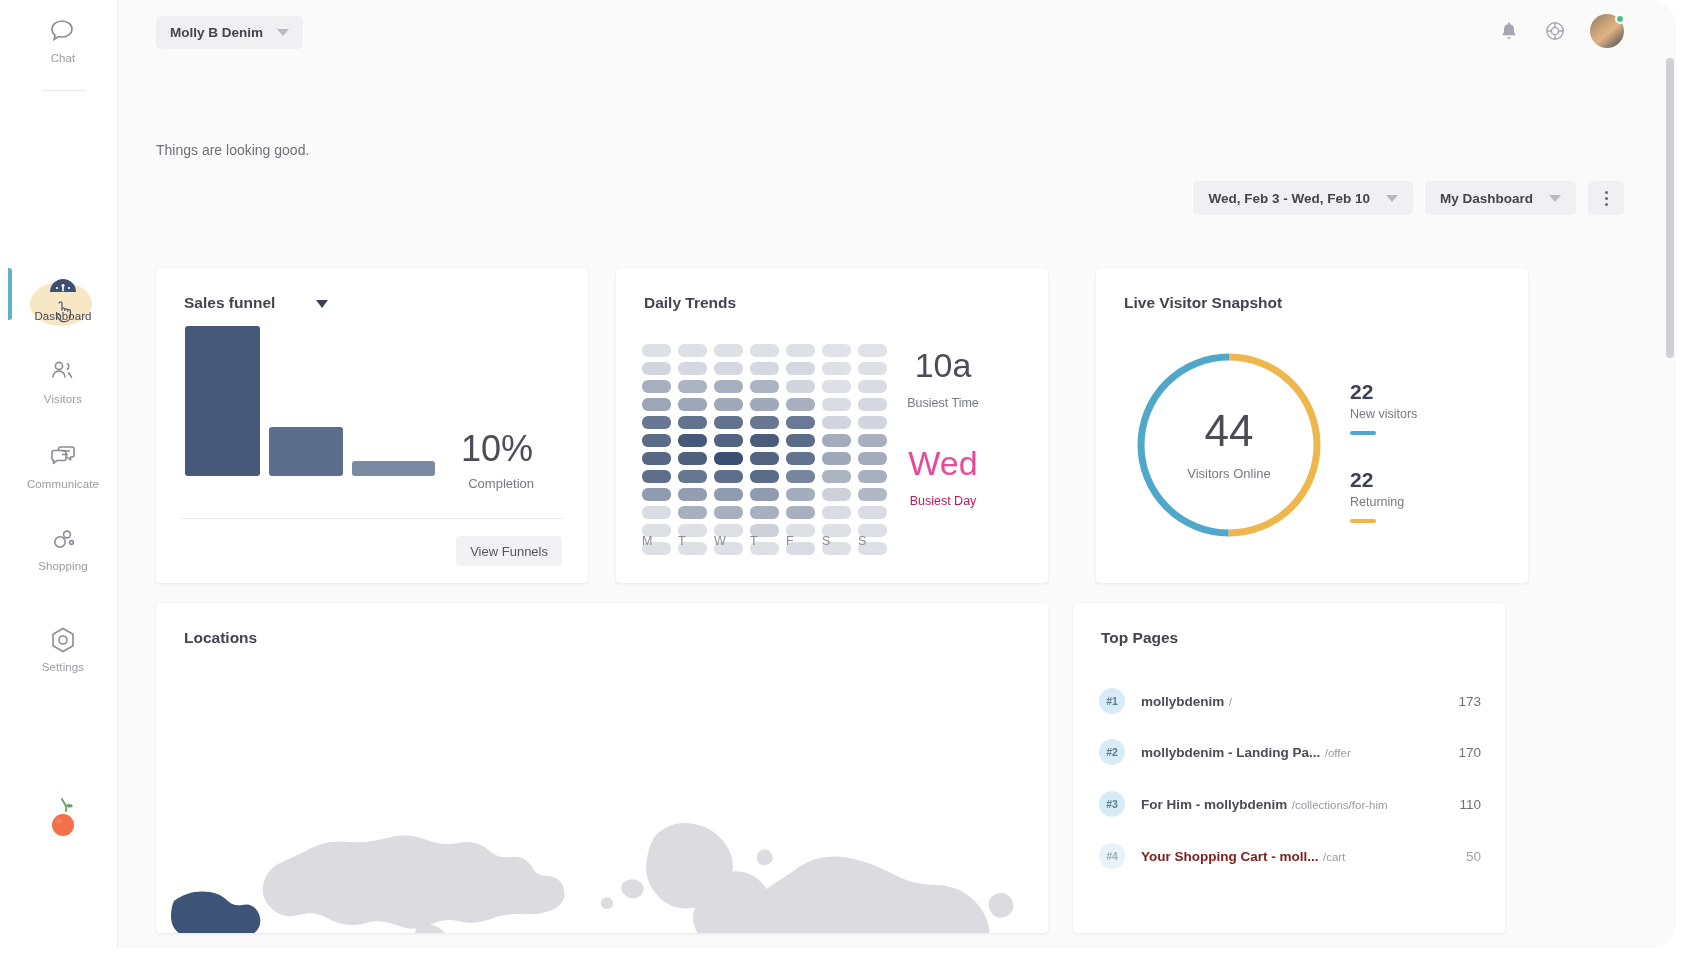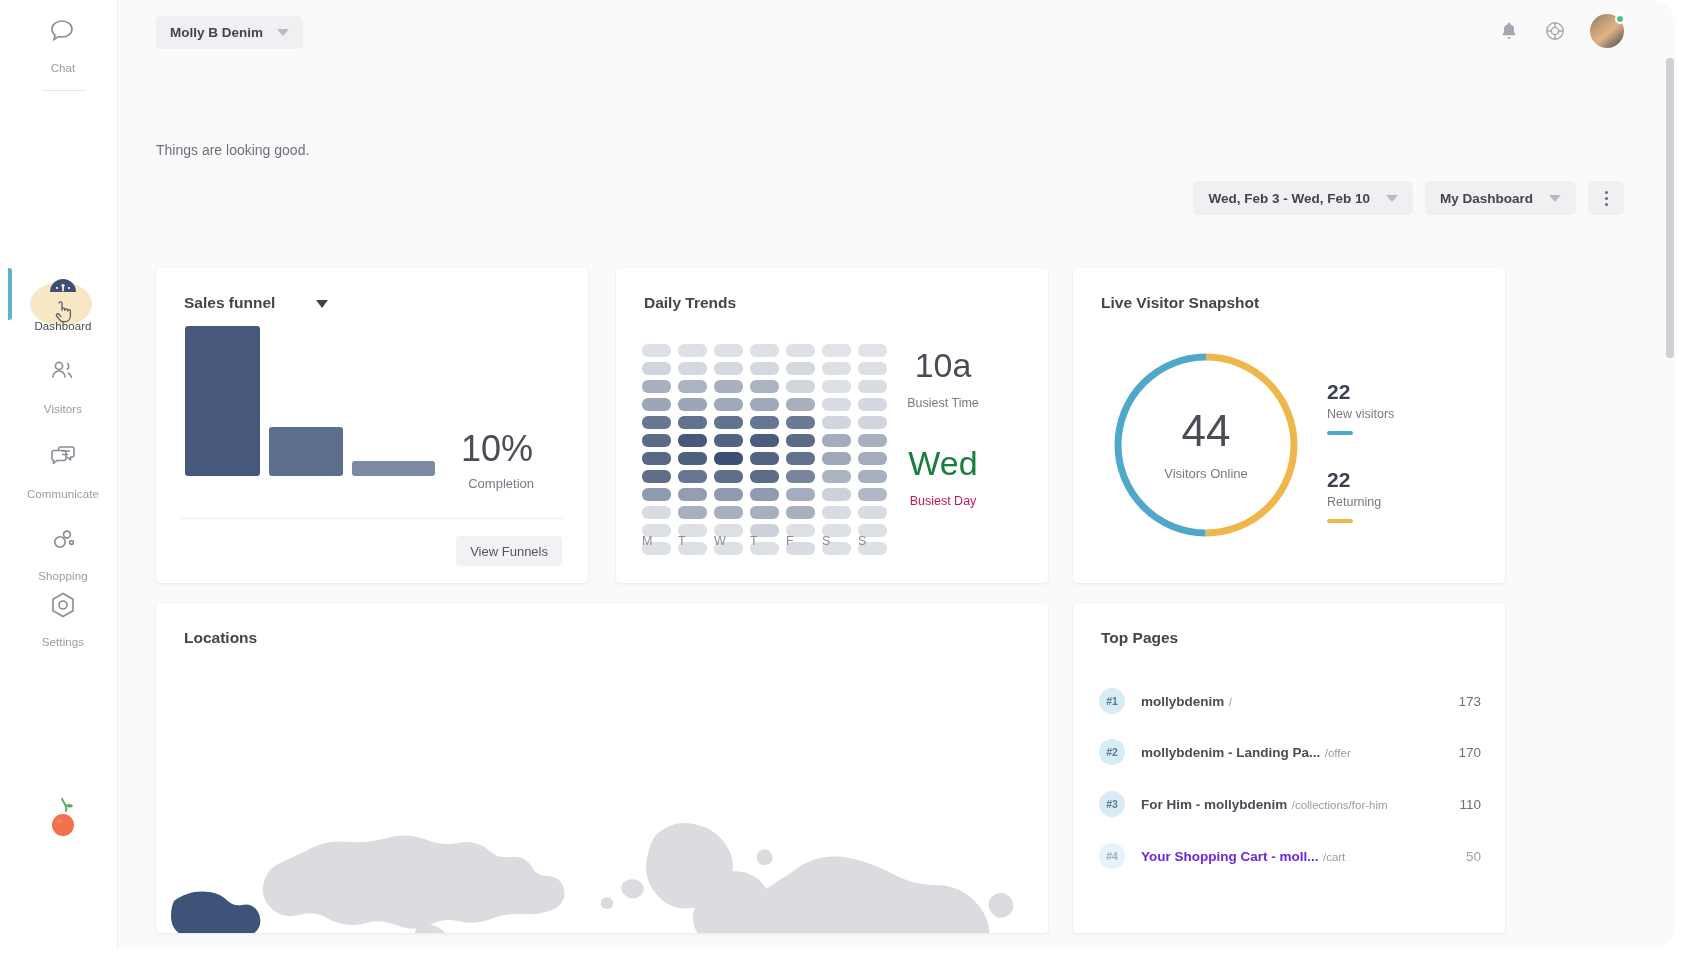--- a/index.html
+++ b/index.html
@@ -38,33 +38,33 @@
   }
   .nav-item {
     position: absolute; left: 0; width: 110px;
     display: flex; flex-direction: column;
     align-items: center; justify-content: center;
     cursor: pointer;
     color: #9b9ba4;
   }
   .nav-item .nav-ico { width: 34px; height: 34px; display:block; }
   .nav-item .nav-label {
-    font-size: 11.5px; margin-top: 14px; letter-spacing: .1px;
+    font-size: 11.5px; margin-top: 4px; letter-spacing: .1px;
     color: #9b9ba4;
   }
   #nav-chat { top: 14px; }
   #chat-divider {
     position: absolute; left: 34px; top: 90px; width: 44px; height: 1px;
     background: #e6e6ea;
   }
   #nav-dashboard { top: 272px; }
   #nav-visitors  { top: 355px; }
   #nav-communicate { top: 440px; }
   #nav-analytics { top: 522px; }
-  #nav-settings  { top: 588px; }
+  #nav-settings  { top: 623px; }
 
   #nav-dashboard .nav-label { color: #4a4a55; }
   #active-bar {
     position: absolute; left: 0; top: 268px;
     width: 4px; height: 52px; background: #5fb0cc; border-radius: 0 3px 3px 0;
   }
   #hover-halo {
     position: absolute; left: 22px; top: 282px;
     width: 62px; height: 44px; border-radius: 50%;
     background: #f6e3bb; opacity: .85;
@@ -150,21 +150,21 @@
     border-radius: 4px;
     box-shadow: 0 1px 3px rgba(30,35,50,.07), 0 0 1px rgba(30,35,50,.10);
   }
   .card-title {
     position: absolute; left: 28px; top: 26px;
     font-size: 15.5px; font-weight: 600; color: #44444f;
   }
 
   #card-funnel   { left: 38px;   top: 268px; width: 432px; height: 315px; }
   #card-trends   { left: 498px;  top: 268px; width: 432px; height: 315px; }
-  #card-live     { left: 955px;  top: 268px; width: 432px; height: 315px; }
+  #card-live     { left: 978px;  top: 268px; width: 432px; height: 315px; }
   #card-locations{ left: 38px;   top: 603px; width: 892px; height: 330px; }
   #card-toppages { left: 955px;  top: 603px; width: 432px; height: 330px; }
 
   
   #funnel-caret {
     position: absolute; left: 160px; top: 32px;
     width: 0; height: 0; border-left: 6px solid transparent;
     border-right: 6px solid transparent; border-top: 8px solid #3d4352;
     cursor: pointer;
   }
@@ -209,21 +209,21 @@
   #trend-busiest-time {
     position: absolute; right: 30px; top: 78px;
     font-size: 34px; color: #4c4c57; text-align: center; width: 150px;
   }
   #trend-busiest-time-label {
     position: absolute; right: 30px; top: 128px;
     font-size: 12.5px; color: #787884; text-align: center; width: 150px;
   }
   #trend-busiest-day {
     position: absolute; right: 30px; top: 176px;
-    font-size: 34px; color: #15803d; text-align: center; width: 150px;
+    font-size: 34px; color: #ec4899; text-align: center; width: 150px;
   }
   #trend-busiest-day-label {
     position: absolute; right: 30px; top: 226px;
     font-size: 12.5px; color: #be185d; text-align: center; width: 150px;
   }
 
   
   #donut-wrap { position: absolute; left: 28px; top: 72px; width: 210px; height: 210px; }
   #donut-center-value {
     position: absolute; left: 0; top: 66px; width: 210px; text-align: center;
@@ -259,21 +259,21 @@
     display: flex; align-items: center; justify-content: center;
     flex: 0 0 26px;
   }
   .tp-texts { margin-left: 16px; flex: 1; overflow: hidden; }
   .tp-title {
     font-size: 13.5px; font-weight: 600; color: #4c4c57;
     white-space: nowrap; overflow: hidden; text-overflow: ellipsis;
   }
   .tp-path { font-size: 11.5px; color: #9a9aa4; margin-top: 3px; }
   .tp-count { font-size: 13.5px; color: #6f6f7b; margin-left: 10px; }
-  #tp-row-3 .tp-title { color: #6d28d9; }
+  #tp-row-3 .tp-title { color: #7f1d1d; }
   #tp-row-3 .tp-rank { background: #e8f2f8; color: #9ab2bf; }
   #tp-row-3 .tp-count { color: #a0a0aa; }
 
   
   #scrollbar-track {
     position: absolute; right: 0; top: 0; width: 12px; height: 950px;
     background: transparent;
   }
   #scrollbar-thumb {
     position: absolute; right: 2px; top: 58px; width: 8px; height: 300px;

